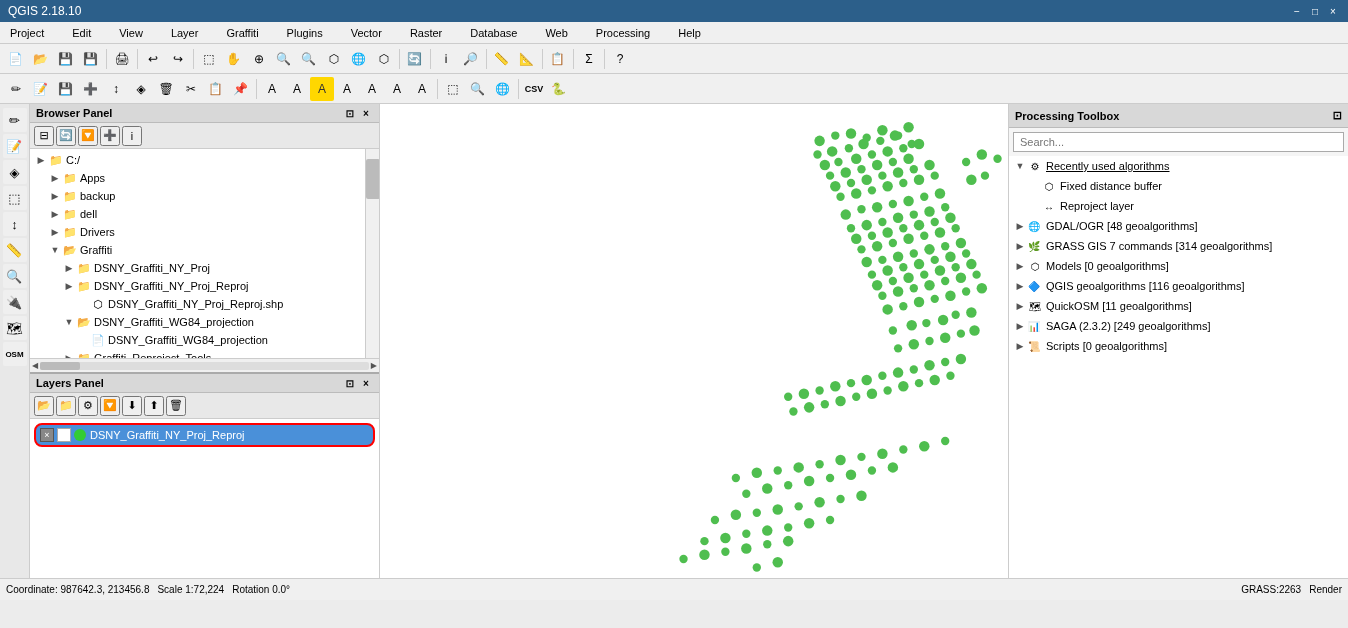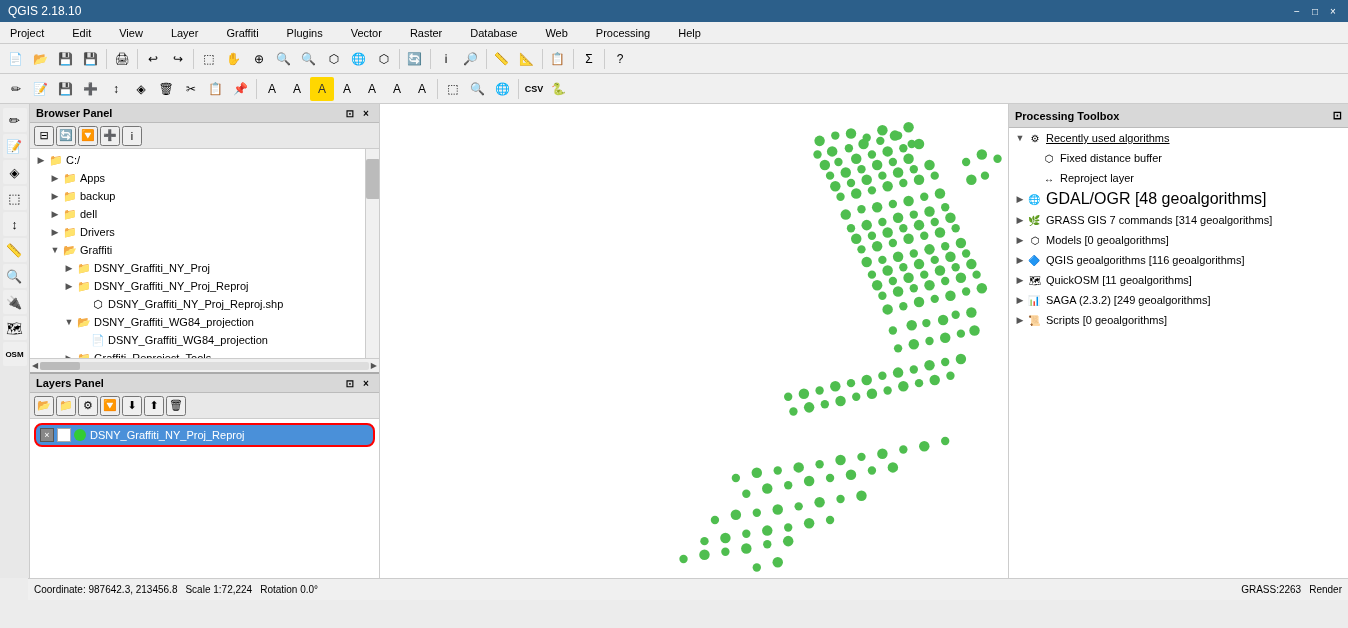--- a/index.html
+++ b/index.html
@@ -62,21 +62,21 @@
     #left-sidebar { width: 30px; display: flex; flex-direction: column; align-items: center; padding-top: 4px; gap: 2px; background: #e8e8e8; border-right: 1px solid #ccc; }
     .side-btn { width: 24px; height: 24px; display: flex; align-items: center; justify-content: center; cursor: pointer; font-size: 13px; border: 1px solid transparent; border-radius: 2px; }
 
     
     .h-scrollbar { height: 14px; background: #f0f0f0; border-top: 1px solid #ccc; display: flex; align-items: center; padding: 0 2px; }
     .h-scroll-arrow { font-size: 8px; color: #555; cursor: pointer; }
     .h-scroll-track { flex: 1; height: 8px; background: #ddd; margin: 0 2px; border-radius: 2px; position: relative; }
     .h-scroll-thumb { position: absolute; left: 0; top: 0; width: 40px; height: 8px; background: #bbb; border-radius: 2px; }
 
     
-    #statusbar { display: flex; align-items: center; height: 22px; background: #f0f0f0; border-top: 1px solid #ccc; padding: 8px 6px; font-size: 10px; gap: 8px; margin-left: 28px; }
+    #statusbar { display: flex; align-items: center; height: 22px; background: #f0f0f0; border-top: 1px solid #ccc; padding: 8px 6px; font-size: 10px; gap: 8px; }
 
     
     #toolbar-row1, #toolbar-row2, #toolbar-row3 { display: flex; align-items: center; height: 30px; background: #f0f0f0; border-bottom: 1px solid #ccc; padding: 2px 4px; gap: 1px; }
   </style>
 </head>
 <body>
 
 <div id="titlebar">
   <span>QGIS 2.18.10</span>
   <div id="titlebar-controls">
@@ -506,40 +506,43 @@
           <circle cx="380" cy="435" r="5"></circle>
       </g>
     </svg>
   </div>
 
   <div id="right-panel">
     <div id="right-panel-header">
       <span>Processing Toolbox</span>
       <span style="cursor:pointer;">⊡</span>
     </div>
+    <div id="search-box">
+      <input type="text" style="width: 100%; padding: 3px 6px; font-size: 11px; border: 1px solid rgb(170, 170, 170);" placeholder="Search...">
+    </div>
     <div class="toolbox-tree" id="toolbox-tree">
     <div class="toolbox-item" style="padding-left: 4px;">
           <span class="toolbox-arrow">▼</span>
           <span class="toolbox-icon">⚙</span>
           <span style="font-size: 11px; text-decoration: underline;">Recently used algorithms</span>
         </div>
         <div class="toolbox-item" style="padding-left: 18px;">
           <span class="toolbox-arrow"> </span>
           <span class="toolbox-icon">⬡</span>
           <span style="font-size: 11px;">Fixed distance buffer</span>
         </div>
         <div class="toolbox-item" style="padding-left: 18px;">
           <span class="toolbox-arrow"> </span>
           <span class="toolbox-icon">↔</span>
           <span style="font-size: 11px;">Reproject layer</span>
         </div>
         <div class="toolbox-item" style="padding-left: 4px;">
           <span class="toolbox-arrow">▶</span>
           <span class="toolbox-icon">🌐</span>
-          <span style="font-size: 16px;">GDAL/OGR [48 geoalgorithms]</span>
+          <span style="font-size: 11px;">GDAL/OGR [48 geoalgorithms]</span>
         </div>
         <div class="toolbox-item" style="padding-left: 4px;">
           <span class="toolbox-arrow">▶</span>
           <span class="toolbox-icon">🌿</span>
           <span style="font-size: 11px;">GRASS GIS 7 commands [314 geoalgorithms]</span>
         </div>
         <div class="toolbox-item" style="padding-left: 4px;">
           <span class="toolbox-arrow">▶</span>
           <span class="toolbox-icon">⬡</span>
           <span style="font-size: 11px; text-align: right;">Models [0 geoalgorithms]</span>

